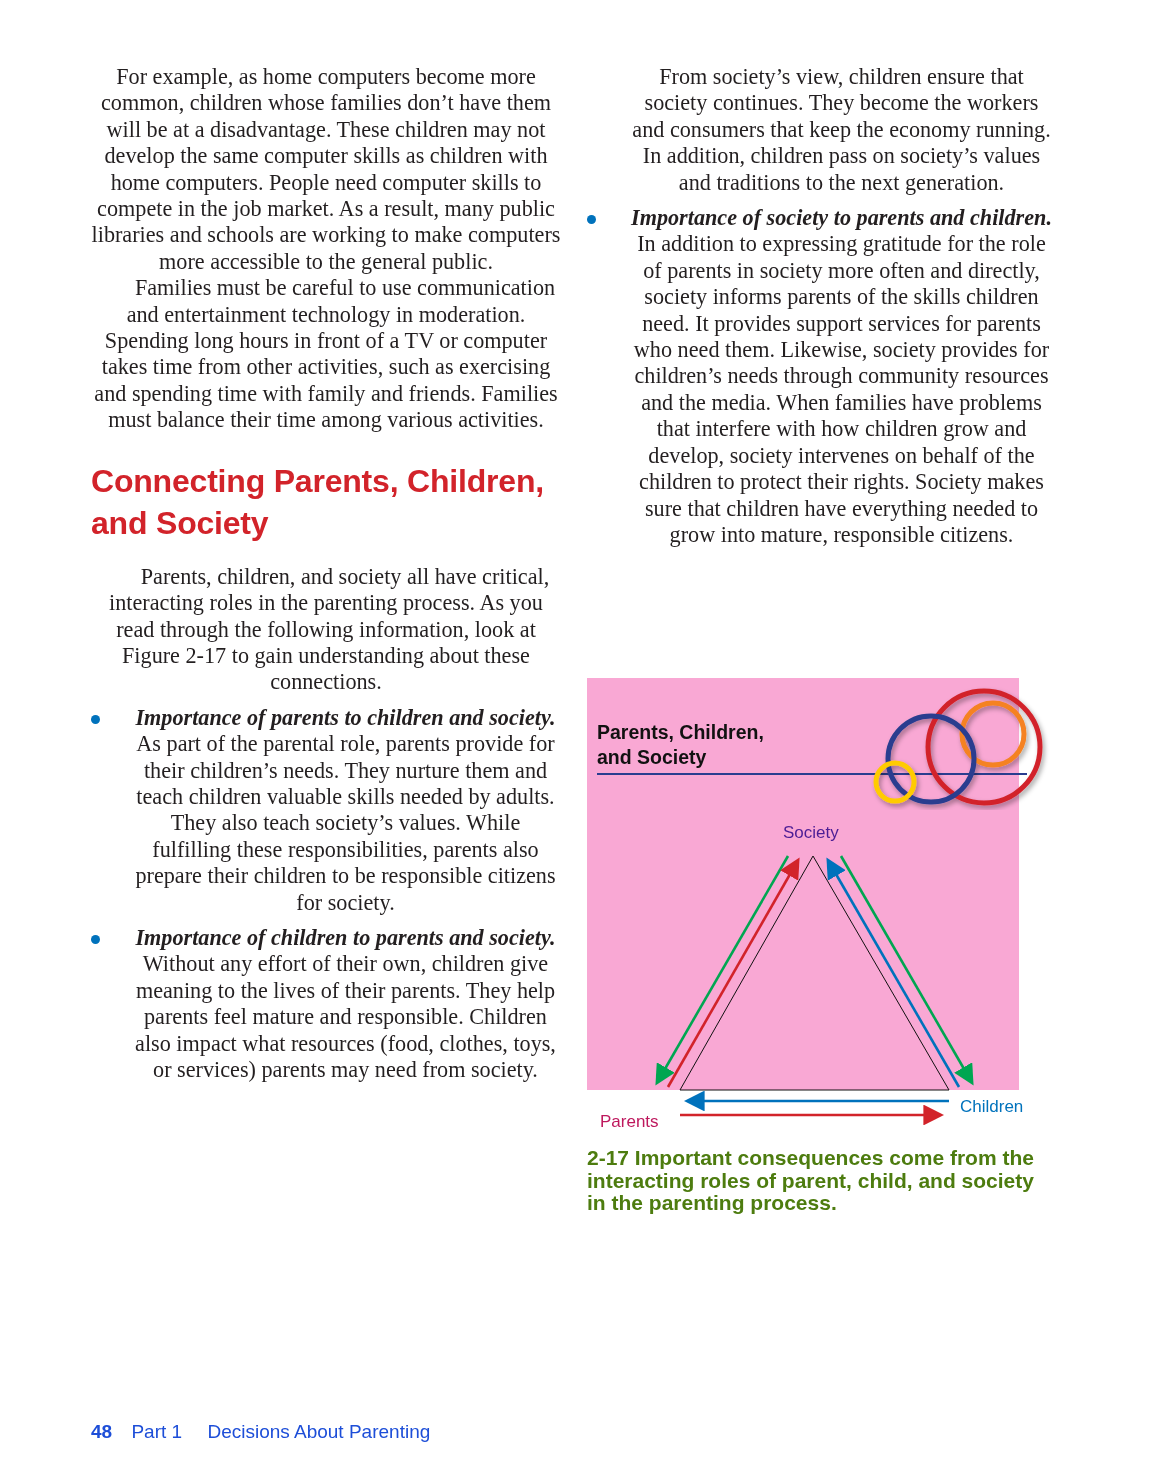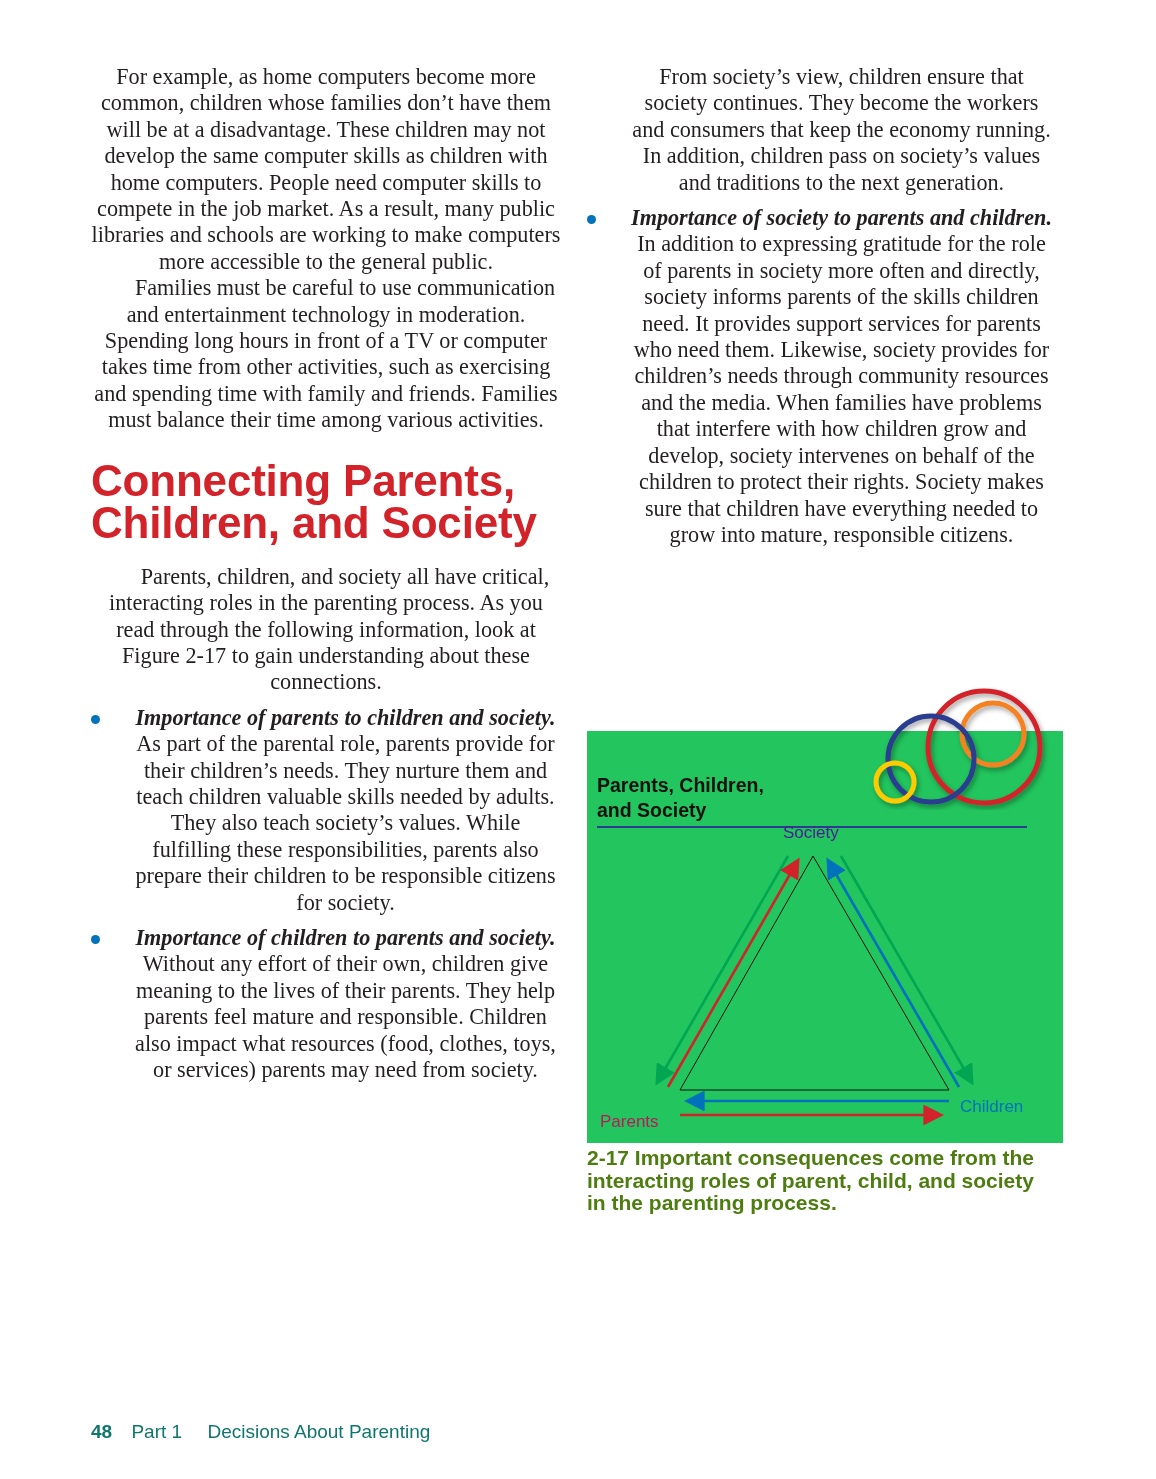--- a/index.html
+++ b/index.html
@@ -2,39 +2,39 @@
 <html><head>
 <meta charset="utf-8">
 <style>
   html, body { margin:0; padding:0; background:#ffffff; }
   body { width:1156px; height:1479px; position:relative; overflow:hidden; color:#231f20; }
   .col { position:absolute; font-family: "Liberation Serif", "DejaVu Serif", serif; font-size:22.2px; line-height:26.4px; }
   #col-left { left:91px; top:64px; width:470px; }
   #col-right { left:587px; top:64px; width:470px; }
   p { margin:0;text-align:center; }
   .indent { text-indent:38px; }
-  .heading { font-family:"Liberation Sans", sans-serif; font-weight:bold; color:#d2232a; font-size:44px; line-height:42px; margin:26px 0 20px 0; letter-spacing:-0.2px; }
+  .heading { font-family:"Liberation Sans", sans-serif; font-weight:bold; color:#d2232a; font-size:32px; line-height:42px; margin:26px 0 20px 0; letter-spacing:-0.2px; }
   .bullet-item { position:relative; padding-left:39px; margin-top:9px;text-align:center; }
   .bullet-dot { position:absolute; left:0; top:10px; width:9px; height:9px; border-radius:50%; background:#0072bc; }
   .bullet-lead { font-weight:bold; font-style:italic; }
   .right-cont { padding-left:39px; }
 
-  #figure { position:absolute; left:587px; top:731px; width:476px; height:412px; background:#22c55e; }
+  #figure { position:absolute; left:587px; top:678px; width:432px; height:412px; background:#f9a8d4; }
   #figure-title { position:absolute; left:10px; top:42px; font-family:"Liberation Sans", sans-serif; font-weight:bold; font-size:19.5px; line-height:25px; color:#111; }
   #figure-rule { position:absolute; left:10px; top:95px; width:430px; height:2px; background:#2a3d8f; }
   #rings { position:absolute; left:860px; top:684px; width:190px; height:126px; }
   #diagram { position:absolute; left:587px; top:819px; width:456px; height:312px; }
   .lbl { position:absolute; font-family:"Liberation Sans", sans-serif; font-size:17px; }
   #lbl-society { left:196px; top:4px; color:#4c1d95; }
   #lbl-parents { left:13px; top:293px; color:#be185d; }
   #lbl-children { left:373px; top:278px; color:#0072bc; }
 
   #caption { position:absolute; left:587px; top:1147px; width:460px; font-family:"Liberation Sans", sans-serif; font-weight:bold; font-size:21px; line-height:22.5px; color:#4d7c0f; }
 
-  #footer { position:absolute; left:91px; top:1421px; font-family:"Liberation Sans", sans-serif; font-size:19px; color:#0f766e; }
+  #footer { position:absolute; left:91px; top:1421px; font-family:"Liberation Sans", sans-serif; font-size:19px; color:#1d4ed8; }
   #footer .pg { font-weight:bold; margin-right:14px; }
   #footer .part { margin-right:20px; }
 </style>
 </head>
 <body>
 
 <div id="col-left" class="col">
   <p>For example, as home computers become more common, children whose families don’t have them will be at a disadvantage. These children may not develop the same computer skills as children with home computers. People need computer skills to compete in the job market. As a result, many public libraries and schools are working to make computers more accessible to the general public.</p>
   <p class="indent">Families must be careful to use communication and entertainment technology in moderation. Spending long hours in front of a TV or computer takes time from other activities, such as exercising and spending time with family and friends. Families must balance their time among various activities.</p>
   <h2 class="heading">Connecting Parents, Children, and Society</h2>

